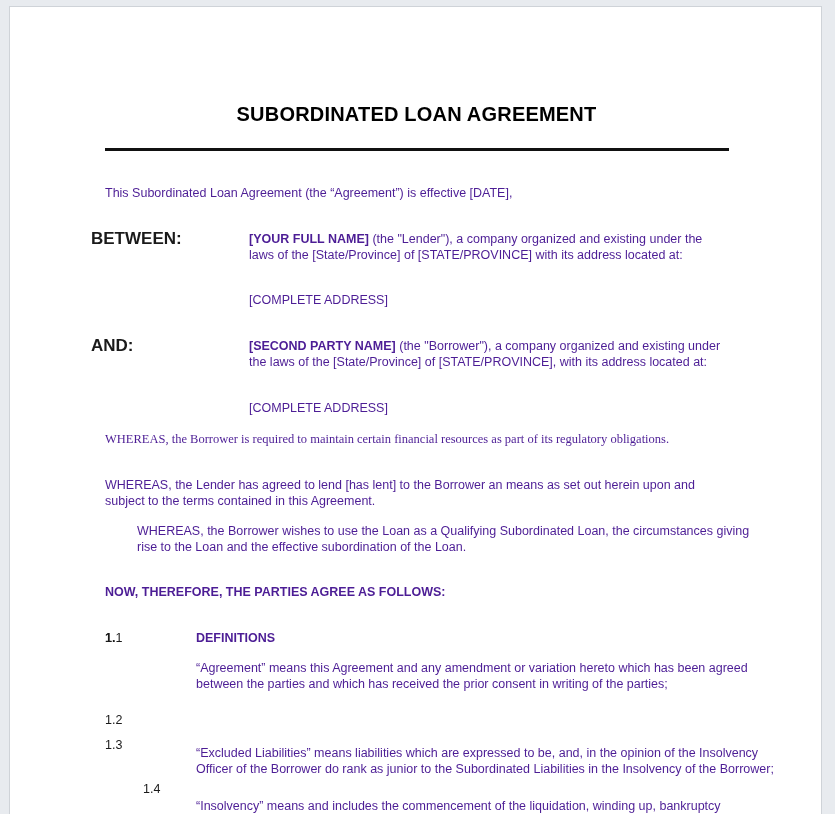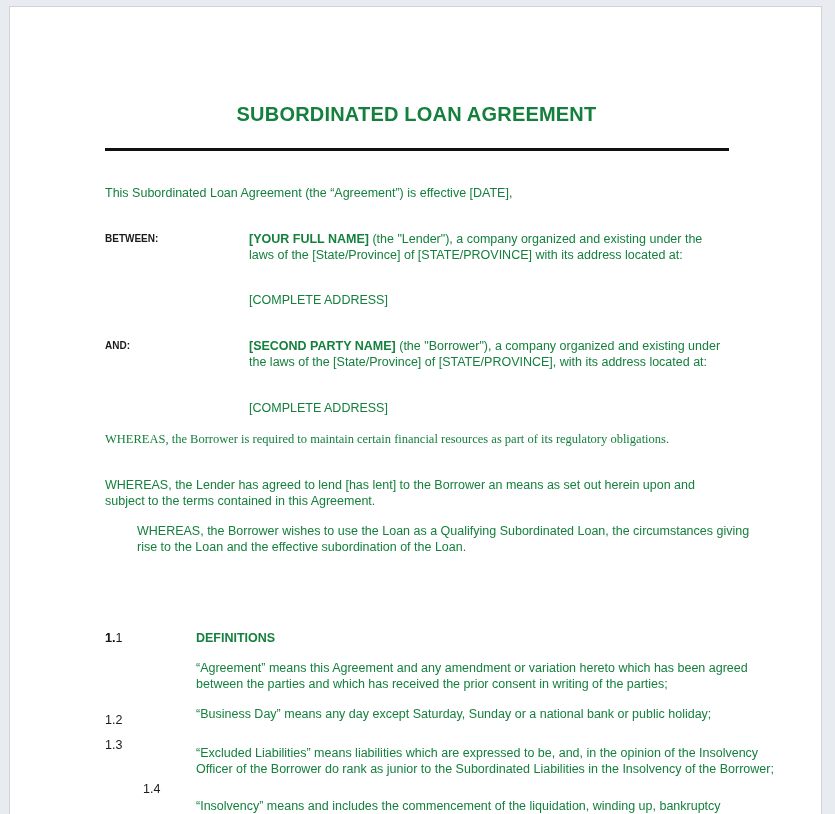--- a/index.html
+++ b/index.html
@@ -24,42 +24,42 @@
     }
     .title {
       position: absolute;
       left: 0;
       width: 813px;
       top: 96px;
       text-align: center;
       font-weight: bold;
       font-size: 20px;
       letter-spacing: 0.2px;
-      color: #15803d;
+      color: #000000;
     }
     .rule {
       position: absolute;
       left: 95px;
       top: 141px;
       width: 624px;
       height: 3px;
       background: #111;
     }
     .p {
       position: absolute;
       font-size: 12.5px;
       line-height: 16px;
-      color: #15803d;
+      color: #4c1d95;
     }
     .full { left: 95px; width: 630px; }
     .label {
       position: absolute;
-      left: 95px;
+      left: 81px;
       font-weight: bold;
-      font-size: 10px;
+      font-size: 17px;
       line-height: 16px;
     }
     .indent { left: 239px; width: 480px; }
     .bold { font-weight: bold; }
     .num {
       position: absolute;
       left: 95px;
       font-size: 12.5px;
       line-height: 16px;
     }
@@ -84,29 +84,29 @@
   <div class="label" style="top:331px;">AND:</div>
   <div class="p indent" style="top:331px;">
     <span class="bold">[SECOND PARTY NAME]</span><span> (the "Borrower"), a company organized and existing under the laws of the [State/Province] of [STATE/PROVINCE], with its address located at:</span>
   </div>
   <div class="p indent" style="top:393px;">[COMPLETE ADDRESS]</div>
 
   <div class="p full" style="top:424px;font-family:Liberation Serif, serif;">WHEREAS, the Borrower is required to maintain certain financial resources as part of its regulatory obligations.</div>
   <div class="p full" style="top:470px;">WHEREAS, the Lender has agreed to lend [has lent] to the Borrower an means as set out herein upon and subject to the terms contained in this Agreement.</div>
   <div class="p full" style="top:516px;margin-left:32px;">WHEREAS, the Borrower wishes to use the Loan as a Qualifying Subordinated Loan, the circumstances giving rise to the Loan and the effective subordination of the Loan.</div>
 
+  <div class="p full bold" style="top:577px;">NOW, THEREFORE, THE PARTIES AGREE AS FOLLOWS:</div>
 
   <div class="num bold" style="top:623px;">1.</div>
   <div class="p def bold" style="top:623px;">DEFINITIONS</div>
 
   <div class="num" style="top:623px;">1.1</div>
   <div class="p def" style="top:653px;">“Agreement” means this Agreement and any amendment or variation hereto which has been agreed between the parties and which has received the prior consent in writing of the parties;</div>
 
   <div class="num" style="top:705px;">1.2</div>
-  <div class="p def" style="top:699px;">“Business Day” means any day except Saturday, Sunday or a national bank or public holiday;</div>
 
   <div class="num" style="top:730px;">1.3</div>
   <div class="p def" style="top:738px;">“Excluded Liabilities” means liabilities which are expressed to be, and, in the opinion of the Insolvency Officer of the Borrower do rank as junior to the Subordinated Liabilities in the Insolvency of the Borrower;</div>
 
   <div class="num" style="top:774px;margin-left:38px;">1.4</div>
   <div class="p def" style="top:791px; white-space:nowrap;">“Insolvency” means and includes the commencement of the liquidation, winding up, bankruptcy</div>
 
 </div>
 
 </body></html>

